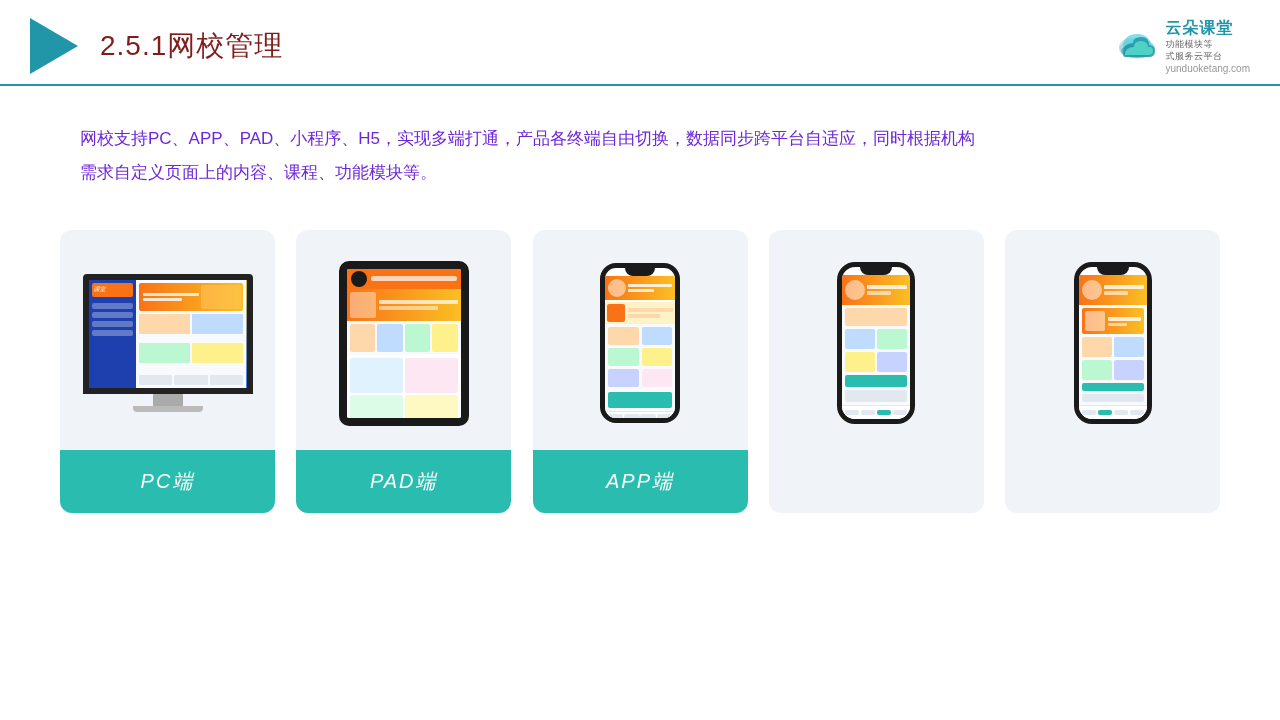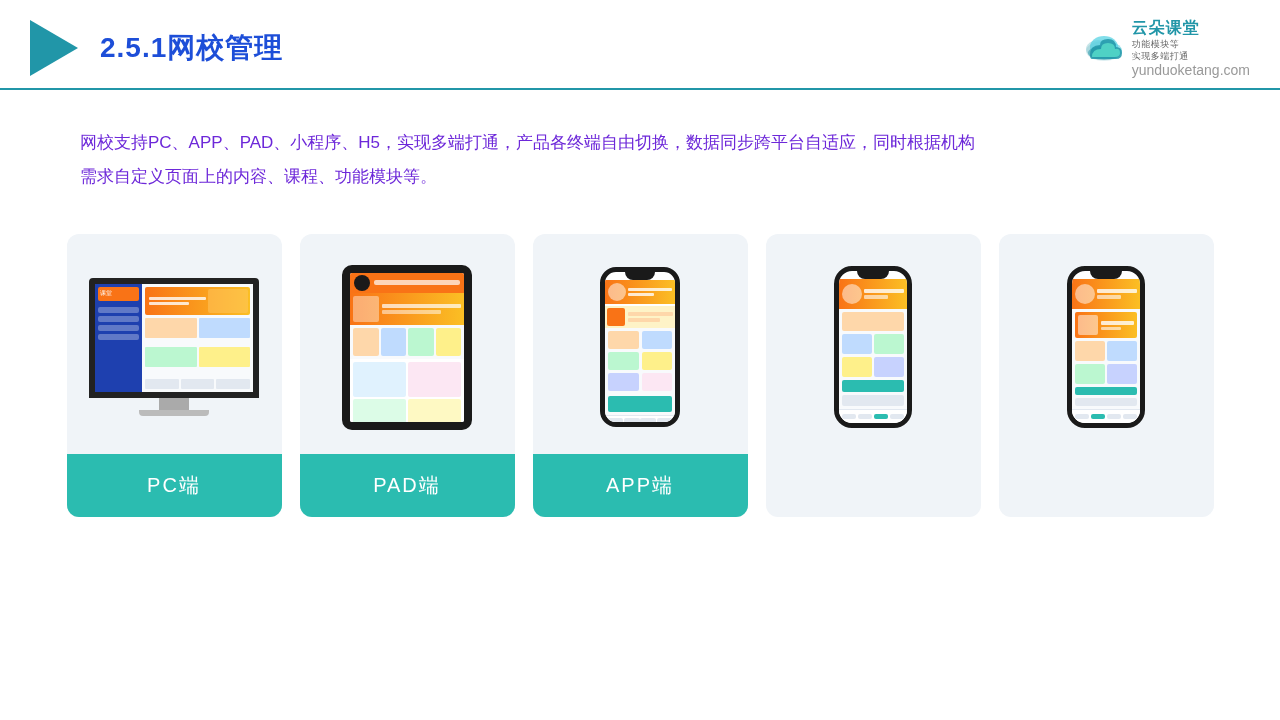--- a/index.html
+++ b/index.html
@@ -28,22 +28,22 @@
     .logo-triangle {
       width: 0;
       height: 0;
       border-top: 28px solid transparent;
       border-bottom: 28px solid transparent;
       border-left: 48px solid #2196a8;
       margin-right: 4px;
     }
     .page-title {
       font-size: 28px;
-      font-weight: bold;
-      color: #1d4ed8;
+      font-weight: normal;
+      color: #7f1d1d;
       letter-spacing: 1px;
     }
     .header-right {
       display: flex;
       align-items: center;
       gap: 10px;
     }
     .brand-logo {
       display: flex;
       align-items: center;
@@ -64,39 +64,40 @@
       font-weight: bold;
       letter-spacing: 1px;
     }
     .brand-sub {
       font-size: 9px;
       color: #666;
       letter-spacing: 0.5px;
       line-height: 1.3;
     }
     .brand-url {
-      font-size: 14px;
+      font-size: 10px;
       color: #999;
     }
 
     
     .description {
       padding: 36px 80px 20px 80px;
       font-size: 17px;
       color: #6d28d9;
       line-height: 2;
       max-width: 1100px;
     }
 
     
     .cards-container {
       display: flex;
-      justify-content: center;
+      justify-content: space-between;
       gap: 18px;
       padding: 20px 60px 30px 60px;
+      font-style: italic;
     }
 
     .card {
       background: #f0f4f8;
       border-radius: 12px;
       width: 210px;
       display: flex;
       flex-direction: column;
       align-items: center;
       overflow: hidden;
@@ -410,21 +411,21 @@
         <ellipse cx="22" cy="16" rx="14" ry="11" fill="#4dd0e1" opacity="0.7"></ellipse>
         <ellipse cx="30" cy="20" rx="10" ry="8" fill="#4dd0e1" opacity="0.5"></ellipse>
         <ellipse cx="22" cy="22" rx="16" ry="7" fill="#2196a8" opacity="0.5"></ellipse>
 
         <path d="M8 24 Q8 14 18 14 Q18 8 26 8 Q34 8 34 16 Q40 16 40 22 Q40 28 34 28 L10 28 Q8 28 8 24Z" fill="#2196a8" opacity="0.85"></path>
         <path d="M10 26 Q10 18 19 18 Q19 12 26 12 Q33 12 33 18 Q38 17 38 22 Q38 26 33 26 Z" fill="#4fd1c5"></path>
       </svg>
       <div class="brand-text">
         <span class="brand-name">云朵课堂</span>
         <span class="brand-sub">功能模块等</span>
-        <span class="brand-sub">实现多端打通</span>
+        <span class="brand-sub">式服务云平台</span>
         <span class="brand-url">yunduoketang.com</span>
       </div>
     </div>
   </div>
 </div>
 
 <div class="description">
   <p>网校支持PC、APP、PAD、小程序、H5，实现多端打通，产品各终端自由切换，数据同步跨平台自适应，同时根据机构</p>
   <p>需求自定义页面上的内容、课程、功能模块等。</p>
 </div>

